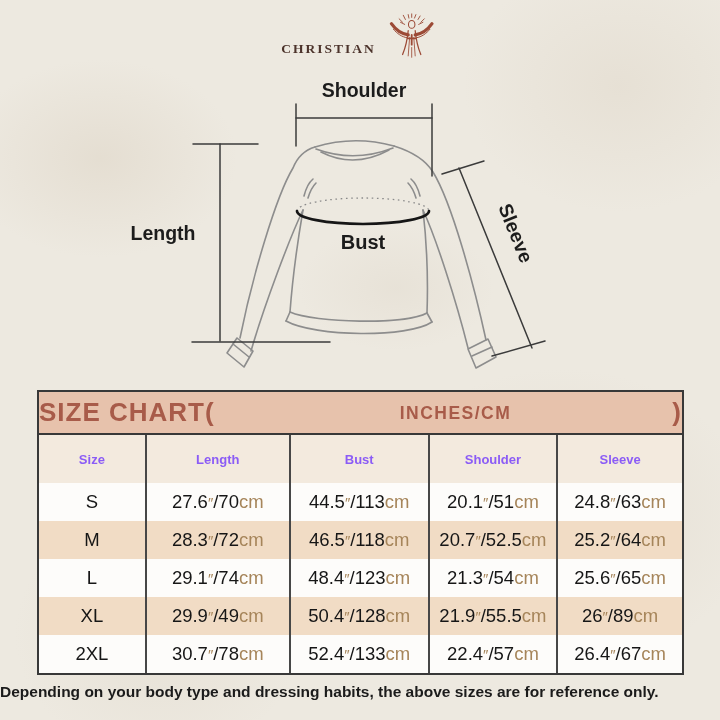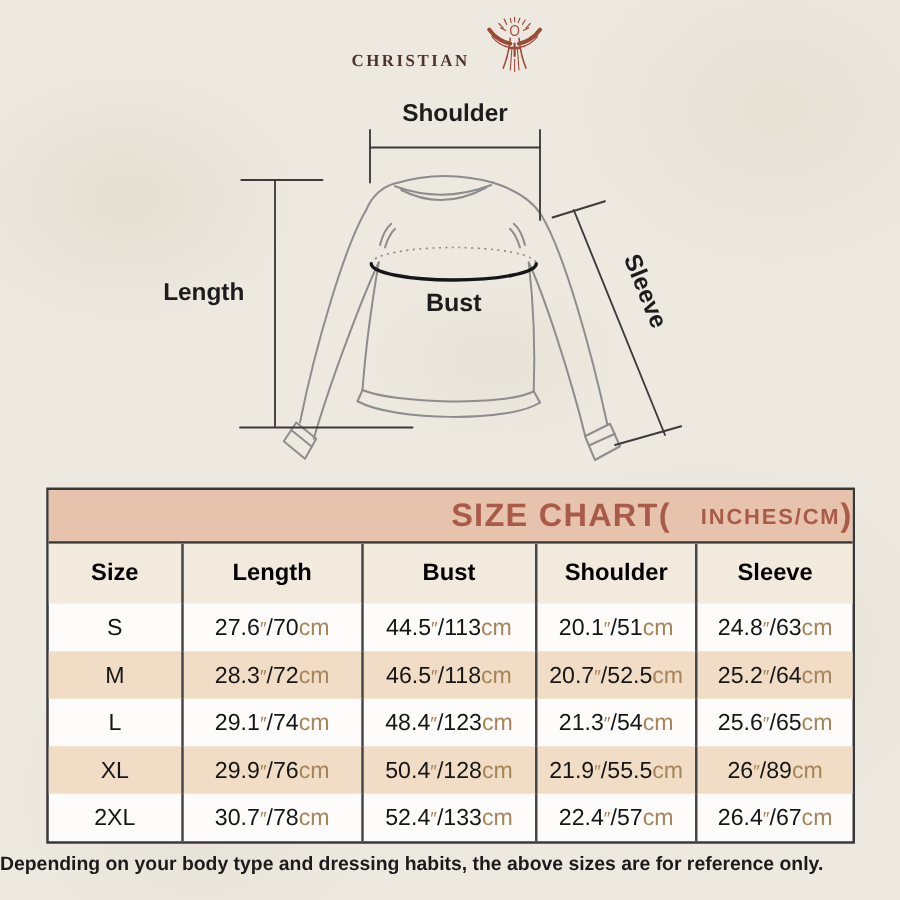--- a/index.html
+++ b/index.html
@@ -28,27 +28,27 @@
   .diagram text { font-family:"Liberation Sans", sans-serif; font-weight:700; fill:#1c1c1c; }
   .garment { stroke:#8d8d8d; stroke-width:1.6; fill:none; stroke-linecap:round; stroke-linejoin:round; }
   .meas { stroke:#3b3b3b; stroke-width:1.5; fill:none; stroke-linecap:round; }
   .bust-dotted { stroke:#8a8a8a; stroke-width:1.3; fill:none; stroke-dasharray:1.6 3.6; }
   .bust-solid { stroke:#161616; stroke-width:2.7; fill:none; stroke-linecap:round; }
 
   
   .chart-box { position:absolute; left:37px; top:390px; width:647px; border:2px solid #383838; background:#fdfcfa; box-sizing:border-box; }
   .chart-title {
     height:41px; background:#e7c2ac; border-bottom:2px solid #383838;
-    display:flex; align-items:center; justify-content:flex-end;
+    display:flex; align-items:center; justify-content:space-between;
     color:#a85b49; font-weight:700; letter-spacing:1px; white-space:nowrap;
   }
   .t-main { font-size:26px; }
   .t-small { font-size:17.5px; letter-spacing:1.5px; position:relative; top:1px;margin-left:24px; }
   table { width:100%; border-collapse:collapse; table-layout:fixed; }
-  thead th { height:46px; background:#f3eade; font-size:19px; font-weight:700; color:#000000; }
+  thead th { height:46px; background:#f3eade; font-size:13px; font-weight:700; color:#8b5cf6; }
   th + th, td + td { border-left:2px solid #474747; }
   tbody td { height:36px; text-align:center; font-size:18.5px; color:#161616; white-space:nowrap; }
   tbody tr.alt { background:#f1dcc5; }
   .unit { color:#a6855a; }
   .unit-in { font-size:15px; }
 
   
   .footer { position:absolute; top:683px; left:0; width:100%; text-align:left; font-size:15.5px; font-weight:700; color:#1b1b1b; }
 </style>
 </head>
@@ -190,21 +190,21 @@
           </tr>
           <tr>
             <td>L</td>
             <td><span class="num">29.1</span><span class="unit unit-in">″</span><span class="num">/74</span><span class="unit">cm</span></td>
             <td><span class="num">48.4</span><span class="unit unit-in">″</span><span class="num">/123</span><span class="unit">cm</span></td>
             <td><span class="num">21.3</span><span class="unit unit-in">″</span><span class="num">/54</span><span class="unit">cm</span></td>
             <td><span class="num">25.6</span><span class="unit unit-in">″</span><span class="num">/65</span><span class="unit">cm</span></td>
           </tr>
           <tr class="alt">
             <td>XL</td>
-            <td><span class="num">29.9</span><span class="unit unit-in">″</span><span class="num">/76</span><span class="unit">cm</span></td>
+            <td><span class="num">29.9</span><span class="unit unit-in">″</span><span class="num">/49</span><span class="unit">cm</span></td>
             <td><span class="num">50.4</span><span class="unit unit-in">″</span><span class="num">/128</span><span class="unit">cm</span></td>
             <td><span class="num">21.9</span><span class="unit unit-in">″</span><span class="num">/55.5</span><span class="unit">cm</span></td>
             <td><span class="num">26</span><span class="unit unit-in">″</span><span class="num">/89</span><span class="unit">cm</span></td>
           </tr>
           <tr>
             <td>2XL</td>
             <td><span class="num">30.7</span><span class="unit unit-in">″</span><span class="num">/78</span><span class="unit">cm</span></td>
             <td><span class="num">52.4</span><span class="unit unit-in">″</span><span class="num">/133</span><span class="unit">cm</span></td>
             <td><span class="num">22.4</span><span class="unit unit-in">″</span><span class="num">/57</span><span class="unit">cm</span></td>
             <td><span class="num">26.4</span><span class="unit unit-in">″</span><span class="num">/67</span><span class="unit">cm</span></td>

